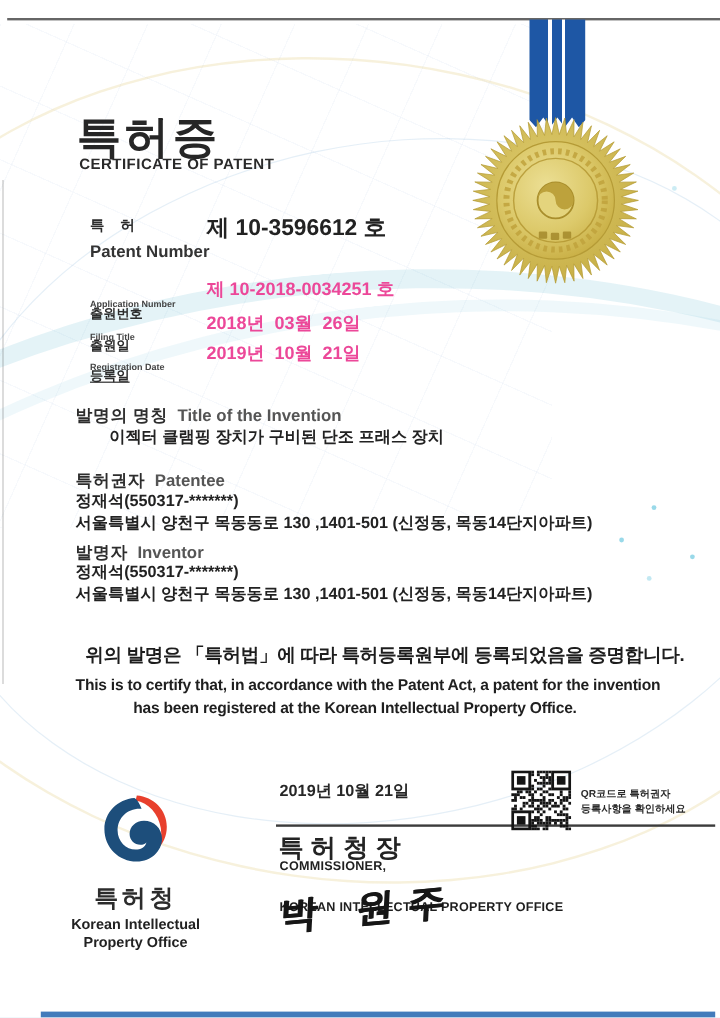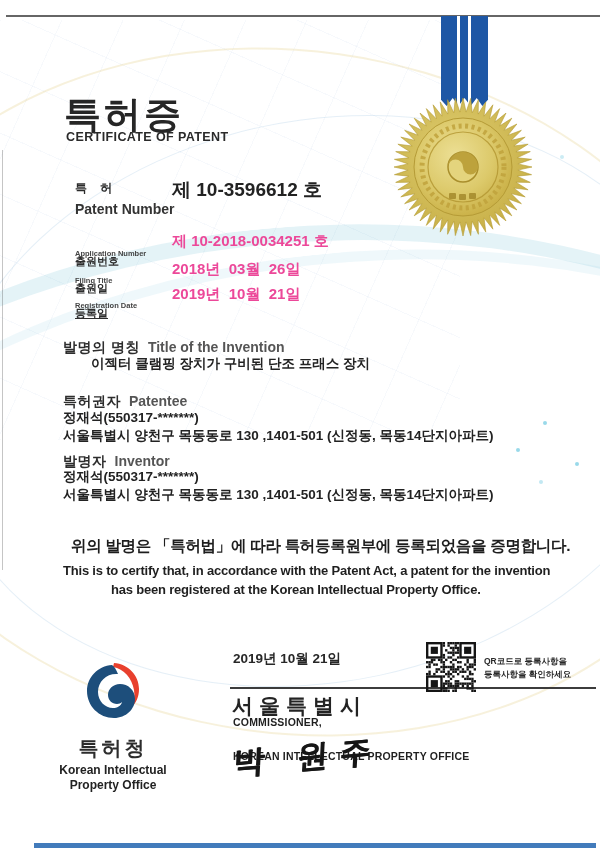--- a/index.html
+++ b/index.html
@@ -146,21 +146,21 @@
 <svg class="abs logo-svg" viewBox="0 0 72 72">
   <path d="M37 7 C51 8 62 19 62 33 C62 41 59 47 54 52 C57 46 58 40 57 34 C55 22 47 13 36 11 Z" fill="#e8402d"></path>
   <path d="M35 9 C21 10 10 21 10 35 C10 50 22 62 37 62 C49 62 58 53 58 43 C58 34 51 28 43 28 C36 28 31 33 31 39 C31 44 35 48 40 48 C42 48 44 47 45 46 C44 50 40 52 36 52 C28 52 21 45 21 36 C21 25 30 17 41 18 C39 13 37 10 35 9 Z" fill="#1d4e7b"></path>
 </svg>
 <div class="abs logo-ko">특허청</div>
 <div class="abs logo-en" style="top:763px;">Korean Intellectual</div>
 <div class="abs logo-en" style="top:778px;">Property Office</div>
 
 <div class="abs f-date">2019년 10월 21일</div>
 <div class="abs f-rule"></div>
-<div class="abs f-comm-ko">서울특별시</div>
+<div class="abs f-comm-ko">특허청장</div>
 <div class="abs f-comm-en" style="top:716px;">COMMISSIONER,</div>
 <div class="abs f-comm-en" style="top:750px;">KOREAN INTELLECTUAL PROPERTY OFFICE</div>
 <div class="abs signature">박 원주</div>
 
 <svg id="qr" class="abs qr" viewBox="0 0 50 50" fill="#151515">
     <rect x="16.67" y="0.00" width="2.38" height="2.38"></rect>
     <rect x="21.43" y="0.00" width="2.38" height="2.38"></rect>
     <rect x="23.81" y="0.00" width="2.38" height="2.38"></rect>
     <rect x="26.19" y="0.00" width="2.38" height="2.38"></rect>
     <rect x="28.57" y="0.00" width="2.38" height="2.38"></rect>
@@ -307,16 +307,16 @@
     <rect x="28.57" y="47.62" width="2.38" height="2.38"></rect>
     <rect x="45.24" y="47.62" width="2.38" height="2.38"></rect>
     <rect x="47.62" y="47.62" width="2.38" height="2.38"></rect>
     <rect x="1.1904761904761905" y="1.1904761904761905" width="14.285714285714285" height="14.285714285714285" fill="none" stroke="#151515" stroke-width="2.380952380952381"></rect>
     <rect x="4.761904761904762" y="4.761904761904762" width="7.142857142857142" height="7.142857142857142"></rect>
     <rect x="34.523809523809526" y="1.1904761904761905" width="14.285714285714285" height="14.285714285714285" fill="none" stroke="#151515" stroke-width="2.380952380952381"></rect>
     <rect x="38.095238095238095" y="4.761904761904762" width="7.142857142857142" height="7.142857142857142"></rect>
     <rect x="1.1904761904761905" y="34.523809523809526" width="14.285714285714285" height="14.285714285714285" fill="none" stroke="#151515" stroke-width="2.380952380952381"></rect>
     <rect x="4.761904761904762" y="38.095238095238095" width="7.142857142857142" height="7.142857142857142"></rect>
   </svg>
-<div class="abs qr-cap" style="top:656px;">QR코드로 등록사항을</div>
+<div class="abs qr-cap" style="top:656px;">QR코드로 특허권자</div>
 <div class="abs qr-cap" style="top:669px;">등록사항을 확인하세요</div>
 
 <div class="abs bottom-bar"></div>
 
 </body></html>

